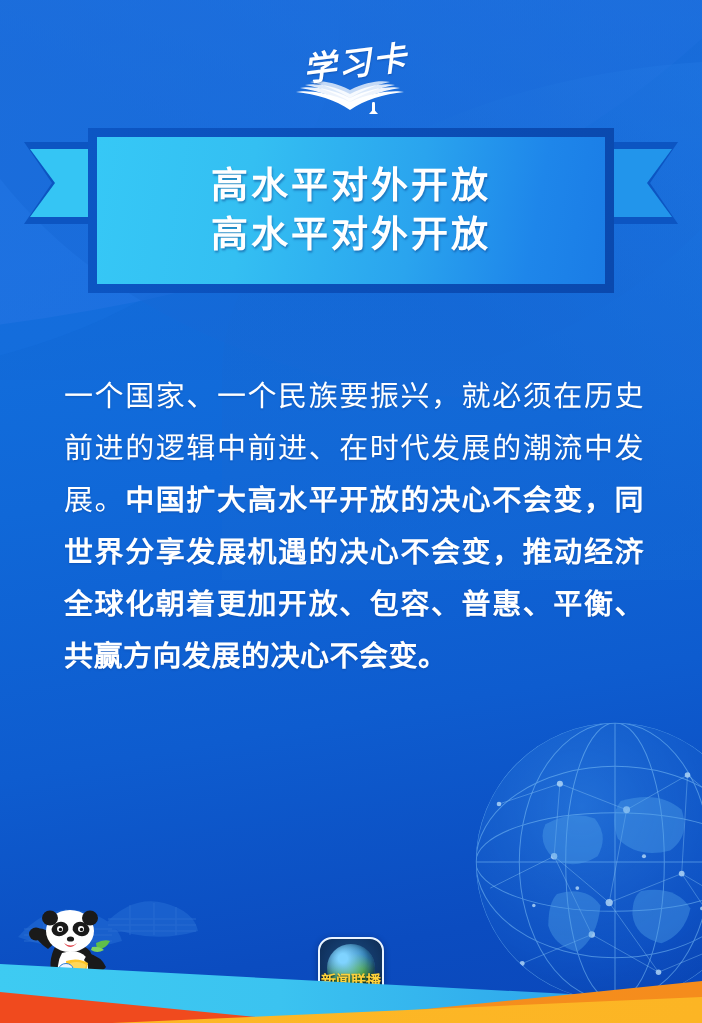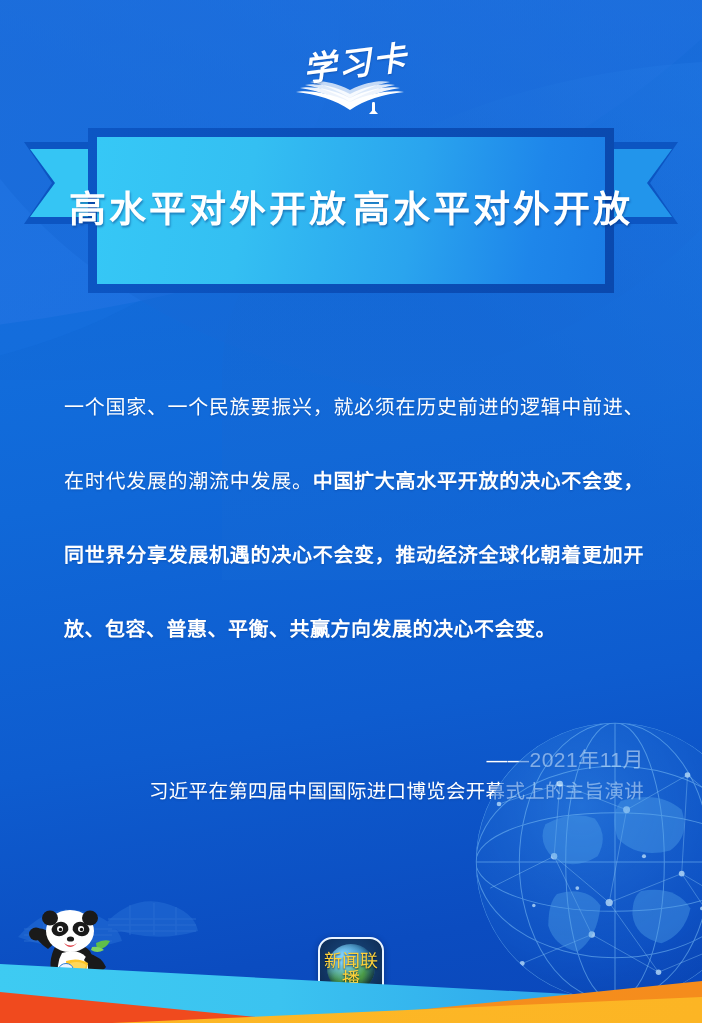--- a/index.html
+++ b/index.html
@@ -80,40 +80,40 @@
   .tail-right { right:24px; }
 
   #ribbon {
     position:absolute; top:0; left:88px; right:88px; height:165px;
     background:linear-gradient(100deg,#0C56C4 0%,#0B4FB9 45%,#0A49AE 100%);
     padding:9px;
   }
   #ribbon-inner {
     width:100%; height:100%;
     background:linear-gradient(100deg,#36C8F6 0%,#34BFF2 30%,#2AA4EE 62%,#1E86EA 85%,#1A7CE6 100%);
-    display:flex; flex-direction:row;
+    display:flex; flex-direction:column;
     align-items:center; justify-content:center;
     gap:4px;
   }
   .ttl-line {
     color:#fff; font-weight:bold;
     font-size:37px; letter-spacing:3px;
     line-height:1.2;
     text-shadow:1px 2px 2px rgba(8,58,130,.45);
     white-space:nowrap;
   }
 
   
   #body-area {
     position:absolute; top:370px; left:64px; right:58px;
   }
   #quote {
     color:#fff;
-    font-size:20px;
-    line-height:74px;
+    font-size:29px;
+    line-height:52px;
     letter-spacing:.5px;
     text-align:justify;
     text-justify:inter-ideograph;
     text-shadow:0 1px 2px rgba(6,46,118,.30);
   }
   #quote .lead   { font-weight:normal; text-indent:46px; display:inline; }
   #quote .strong { font-weight:bold; }
 
   
   #attrib {
@@ -168,22 +168,22 @@
       radial-gradient(circle at 62% 62%, #4fa24a 0 16%, rgba(79,162,74,0) 48%),
       radial-gradient(circle at 30% 68%, #3f8f3c 0 13%, rgba(63,143,60,0) 44%),
       radial-gradient(circle at 74% 33%, #2f7fb8 0 18%, rgba(47,127,184,0) 50%),
       radial-gradient(circle at 40% 40%, #2a6fa8 0%, #13456f 70%, #0a2744 100%);
     box-shadow:inset -3px -4px 8px rgba(0,0,0,.5);
   }
   #news-label {
     position:absolute; bottom:13px; left:0; right:0;
     text-align:center;
     color:#FFD23A;
-    font-weight:normal;
-    font-size:18px;
+    font-weight:bold;
+    font-size:15px;
     letter-spacing:0px;
     line-height:1;
     text-shadow:0 1px 2px rgba(0,0,0,.75);
   }
   #news-sub {
     position:absolute; bottom:4px; left:0; right:0;
     text-align:center;
     color:#ffffff;
     font-size:6.5px;
     letter-spacing:.6px;
@@ -261,24 +261,20 @@
       </div>
     </div>
   </div>
 
   <div id="body-area">
     <p id="quote">
       <span class="lead">一个国家、一个民族要振兴，就必须在历史前进的逻辑中前进、在时代发展的潮流中发展。</span><span class="strong">中国扩大高水平开放的决心不会变，同世界分享发展机遇的决心不会变，推动经济全球化朝着更加开放、包容、普惠、平衡、共赢方向发展的决心不会变。</span>
     </p>
   </div>
 
-  <div id="attrib">
-    <div id="attrib-date">——2021年11月</div>
-    <div id="attrib-source">习近平在第四届中国国际进口博览会开幕式上的主旨演讲</div>
-  </div>
 
   <svg id="globe" viewBox="0 0 200 200">
     <defs>
       <clipPath id="gclip">
           <circle cx="100" cy="100" r="96"></circle>
         </clipPath>
       <radialGradient id="ggrad" cx="38%" cy="30%" r="78%">
         <stop offset="0%" stop-color="#2E7FE0" stop-opacity=".75"></stop>
         <stop offset="70%" stop-color="#1259C8" stop-opacity=".55"></stop>
         <stop offset="100%" stop-color="#0A3FA6" stop-opacity=".35"></stop>

